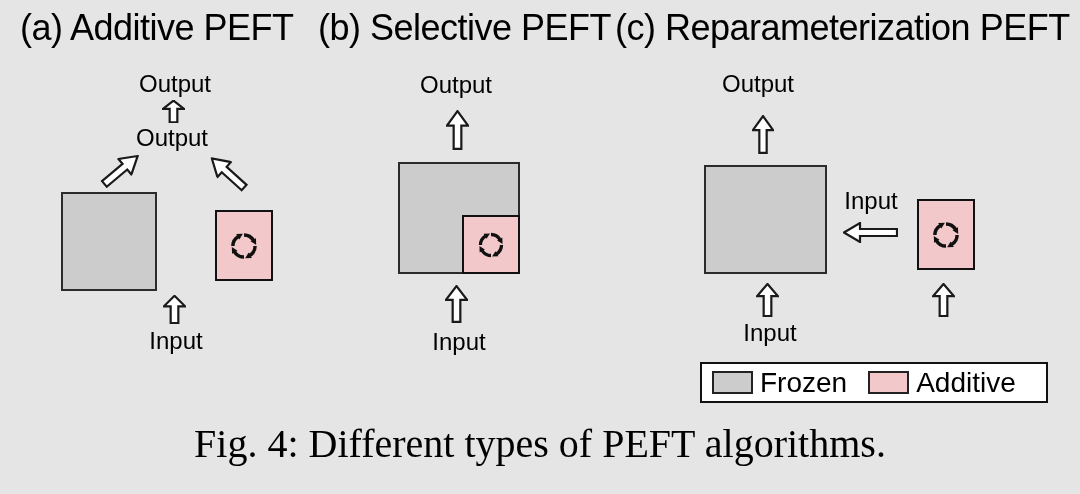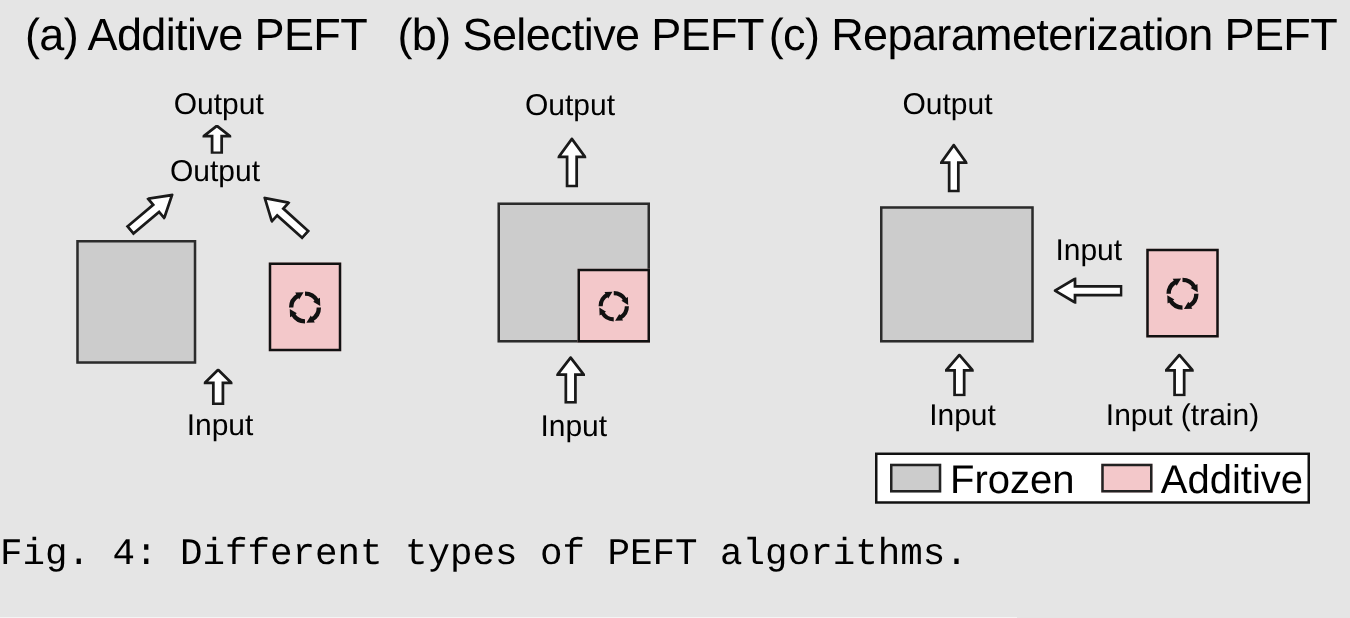--- a/index.html
+++ b/index.html
@@ -24,25 +24,25 @@
   .rot-r { transform:rotate(-48deg); }
   .legend {
     position:absolute; left:700px; top:362px; width:348px; height:41px;
     box-sizing:border-box; border:2px solid #111; background:#fff;
     display:flex; align-items:center; padding-left:10px;
   }
   .swatch {
     width:41px; height:23px; box-sizing:border-box; border:2px solid #222;
     flex:0 0 auto;
   }
-  .legend-label { font-size:32px; line-height:28px; margin-left:7px; white-space:nowrap; }
+  .legend-label { font-size:28px; line-height:28px; margin-left:7px; white-space:nowrap; }
   .legend-label + .swatch { margin-left:21px; }
   .caption {
-    position:absolute; left:0; right:0; top:424px; text-align:left;
-    font-family:Liberation Mono, monospace; font-size:30px; line-height:40px;
+    position:absolute; left:0; right:0; top:424px; text-align:center;
+    font-family:Liberation Serif, serif; font-size:40px; line-height:40px;
     white-space:nowrap;
   }
 </style>
 </head>
 <body>
 
 <div id="canvas">
 
   <svg width="0" height="0" style="position:absolute" aria-hidden="true">
     <defs>
@@ -116,21 +116,20 @@
         <use href="#cyc"></use>
       </svg>
   </div>
   <svg class="arrow-svg" style="left:756px; top:283px" width="23" height="34" viewBox="0 0 24 36" preserveAspectRatio="none">
       <use href="#arrow-up-path"></use>
     </svg>
   <div class="lbl" style="left:770px; top:318px">Input</div>
   <svg class="arrow-svg" style="left:932px; top:283px" width="23" height="34" viewBox="0 0 24 36" preserveAspectRatio="none">
       <use href="#arrow-up-path"></use>
     </svg>
-  <div class="lbl" style="left:946px; top:318px">Input (train)</div>
 
   <div class="legend">
     <span class="swatch" style="background-color: rgb(204, 204, 204);"></span>
     <span class="legend-label">Frozen</span>
     <span class="swatch" style="background-color: rgb(243, 200, 202);"></span>
     <span class="legend-label">Additive</span>
   </div>
 
   <div class="caption">Fig. 4: Different types of PEFT algorithms.</div>
 

